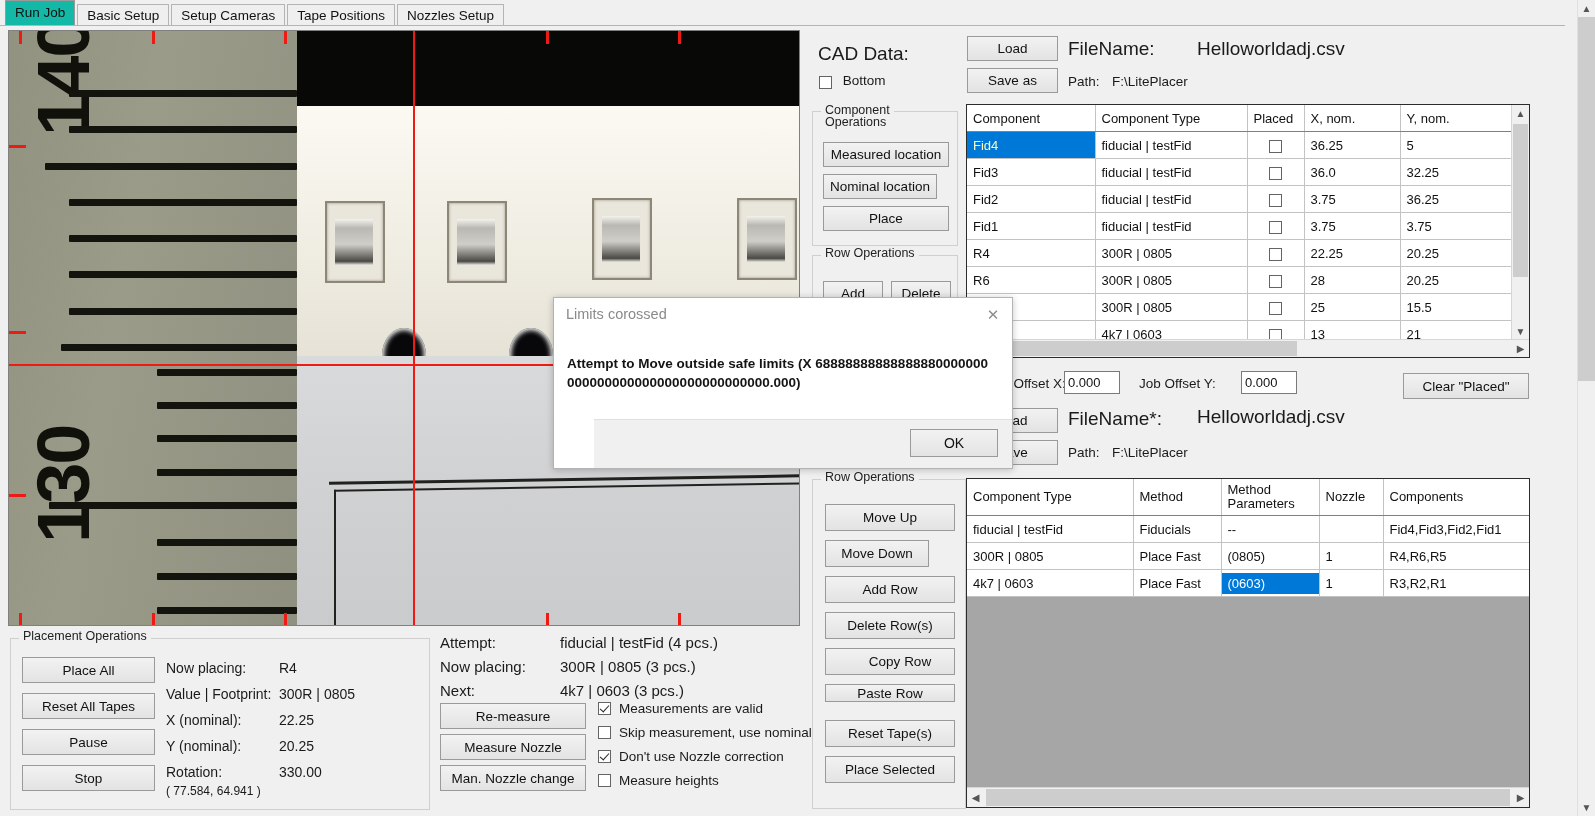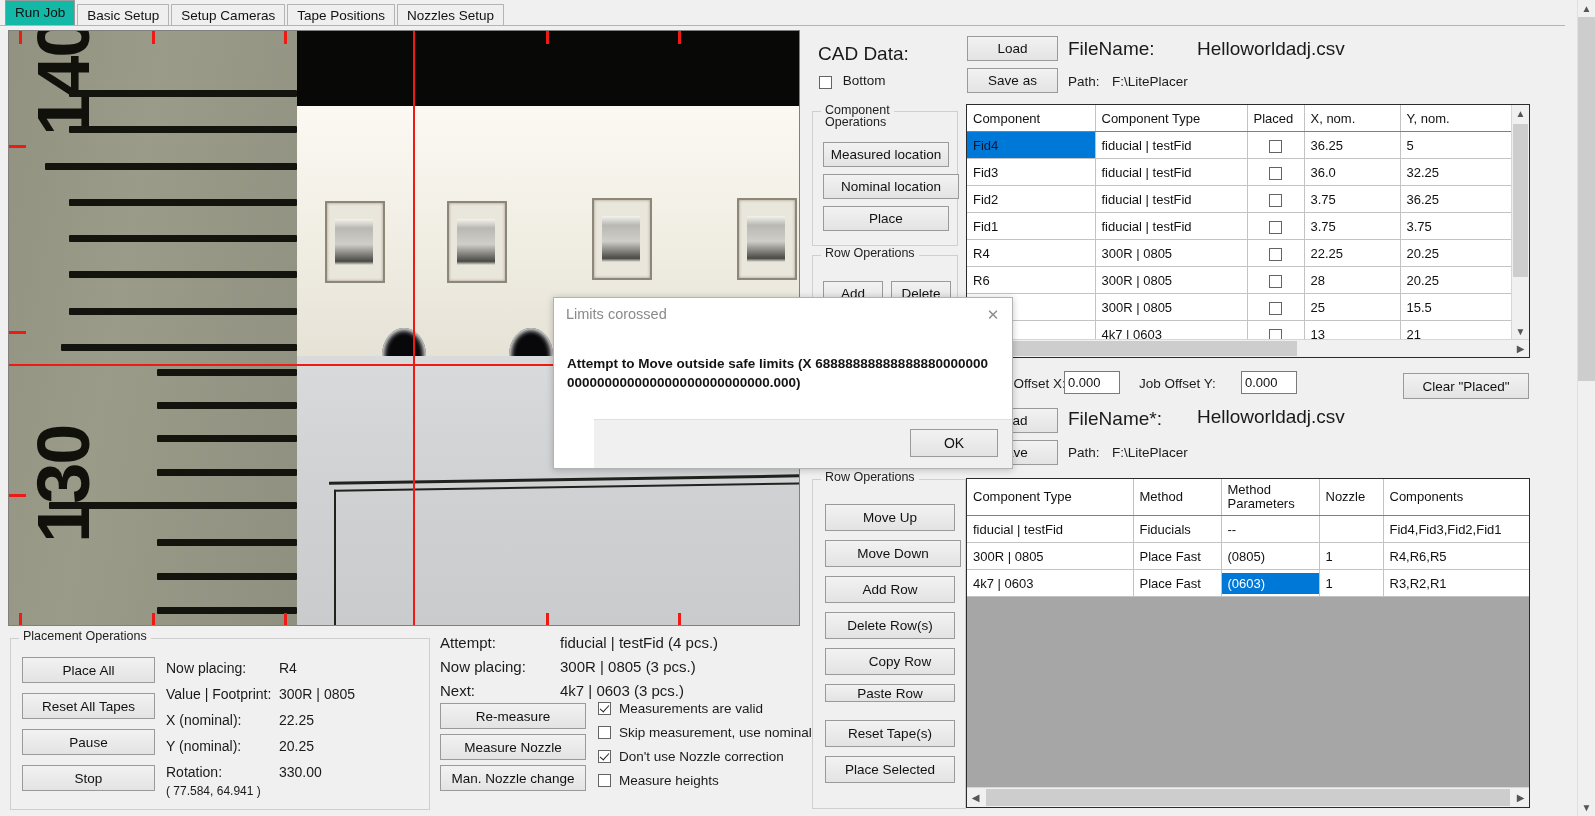--- a/index.html
+++ b/index.html
@@ -77,21 +77,21 @@
   .grid{position:absolute;border:1px solid #2b2b2b;background:#fff;box-sizing:border-box;overflow:hidden;}
   .gtable{border-collapse:collapse;table-layout:fixed;width:100%;}
   .gtable th{
     background:#fff;border-right:1px solid #c3c3c3;border-bottom:1px solid #808080;
     font-weight:normal;font-size:13px;color:#111;padding:4px 6px;text-align:left;height:18px;
   }
   .gtable td{
     border-right:1px solid #c3c3c3;border-bottom:1px solid #c3c3c3;
     font-size:13px;padding:3px 6px;height:20px;color:#111;overflow:hidden;white-space:nowrap;
   }
-  .gtable tr.sel td.selcell{background:#0078d7;color:#0f172a;}
+  .gtable tr.sel td.selcell{background:#0078d7;color:#fef9c3;}
   .cellsel{background:#0078d7;color:#fff;display:block;margin:-3px -6px;padding:3px 6px;}
   .center{text-align:center;}
 
   
   .vsb{position:absolute;right:0;top:0;width:17px;bottom:0;background:#f0f0f0;border-left:1px solid #d6d6d6;}
   .vsb .arw{height:17px;display:flex;align-items:center;justify-content:center;color:#555;font-size:10px;}
   .vsb .thumb{position:absolute;left:1px;right:1px;background:#cdcdcd;}
   .hsb{position:absolute;left:0;right:0;bottom:0;height:17px;background:#f0f0f0;border-top:1px solid #d6d6d6;}
   .hsb .arw{position:absolute;top:0;width:17px;height:17px;display:flex;align-items:center;justify-content:center;color:#555;font-size:10px;}
   .hsb .thumb{position:absolute;top:1px;bottom:1px;background:#cdcdcd;}
@@ -199,21 +199,21 @@
 <div class="btn" style="position:absolute;left:967px;top:68px;width:91px;height:25px;">Save as</div>
 <div class="lbl" style="left:1068px;top:38px;font-size:19px;">FileName:</div>
 <div class="lbl" style="left:1197px;top:38px;font-size:19px;">Helloworldadj.csv</div>
 <div class="lbl" style="left:1068px;top:74px;font-size:13.5px;">Path:</div>
 <div class="lbl" style="left:1112px;top:74px;font-size:13.5px;">F:\LitePlacer</div>
 
 <div class="grp two" style="left:812px;top:111px;width:146px;height:135px;">
   <div class="glabel">Component
 Operations</div>
   <div class="btn" style="position:absolute;left:10px;top:30px;width:126px;height:25px;">Measured location</div>
-  <div class="btn" style="position:absolute;left:10px;top:62px;width:136px;height:25px;">Nominal location</div>
+  <div class="btn" style="position:absolute;left:10px;top:62px;width:114px;height:25px;">Nominal location</div>
   <div class="btn" style="position:absolute;left:10px;top:94px;width:126px;height:25px;">Place</div>
 </div>
 
 <div class="grp" style="left:812px;top:255px;width:146px;height:105px;">
   <div class="glabel">Row Operations</div>
   <div class="btn" style="position:absolute;left:10px;top:25px;width:60px;height:25px;">Add</div>
   <div class="btn" style="position:absolute;left:78px;top:25px;width:60px;height:25px;">Delete</div>
 </div>
 
 <div class="grid" style="left:966px;top:104px;width:564px;height:254px;">
@@ -316,21 +316,21 @@
 <div class="btn" style="position:absolute;left:967px;top:440px;width:91px;height:25px;">Save</div>
 <div class="lbl" style="left:1068px;top:408px;font-size:19px;">FileName*:</div>
 <div class="lbl" style="left:1197px;top:406px;font-size:19px;">Helloworldadj.csv</div>
 <div class="lbl" style="left:1068px;top:445px;font-size:13.5px;">Path:</div>
 <div class="lbl" style="left:1112px;top:445px;font-size:13.5px;">F:\LitePlacer</div>
 
 <div class="grp" style="left:812px;top:479px;width:154px;height:330px;">
   <div class="glabel">Row Operations</div>
   <div id="jobRowBtns">
       <div class="btn" style="position: absolute; left: 12px; top: 24px; width: 130px; height: 27px;">Move Up</div>
-      <div class="btn" style="position: absolute; left: 12px; top: 60px; width: 136px; height: 27px;">Move Down</div>
+      <div class="btn" style="position: absolute; left: 12px; top: 60px; width: 104px; height: 27px;">Move Down</div>
       <div class="btn" style="position: absolute; left: 12px; top: 96px; width: 130px; height: 27px;">Add Row</div>
       <div class="btn" style="position: absolute; left: 12px; top: 132px; width: 130px; height: 27px;">Delete Row(s)</div>
       <div class="btn" style="position: absolute; left: 12px; top: 168px; width: 130px; height: 27px; padding-left: 20px;">Copy Row</div>
       <div class="btn" style="position: absolute; left: 12px; top: 204px; width: 130px; height: 18px;">Paste Row</div>
       <div class="btn" style="position: absolute; left: 12px; top: 240px; width: 130px; height: 27px;">Reset Tape(s)</div>
       <div class="btn" style="position: absolute; left: 12px; top: 276px; width: 130px; height: 27px;">Place Selected</div>
     </div>
 </div>
 
 <div class="grid" style="left:966px;top:478px;width:564px;height:330px;">

